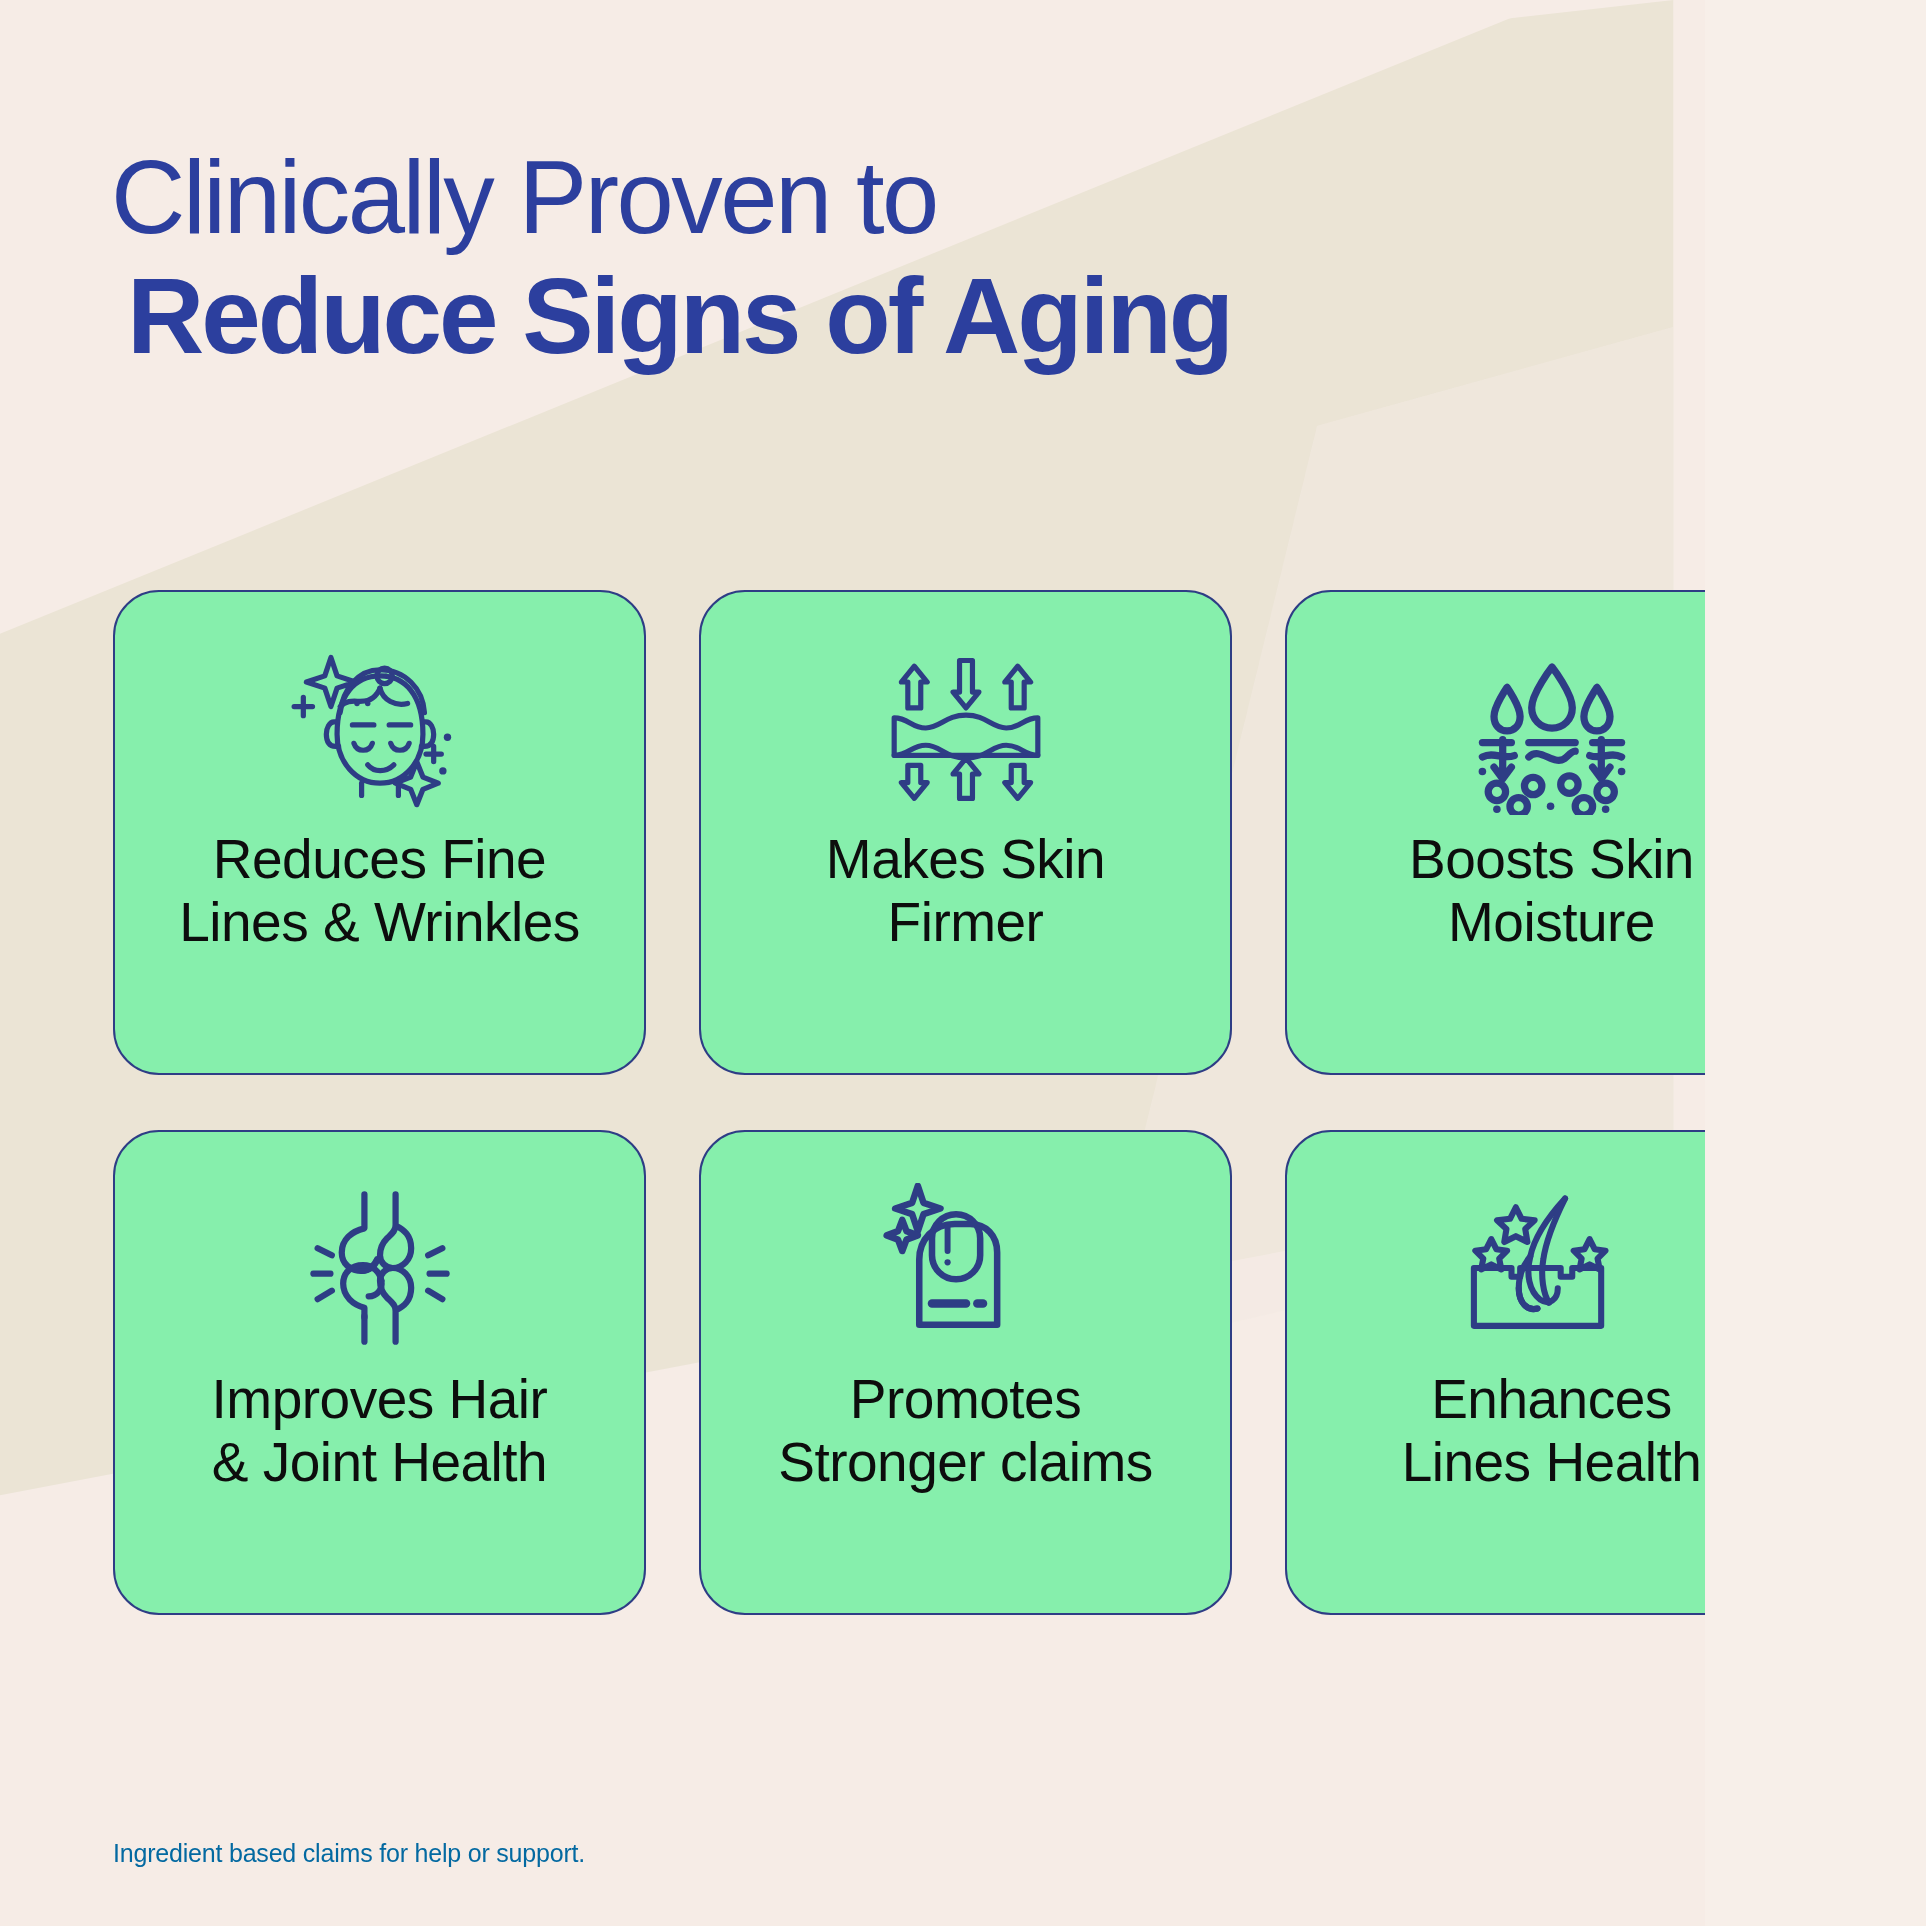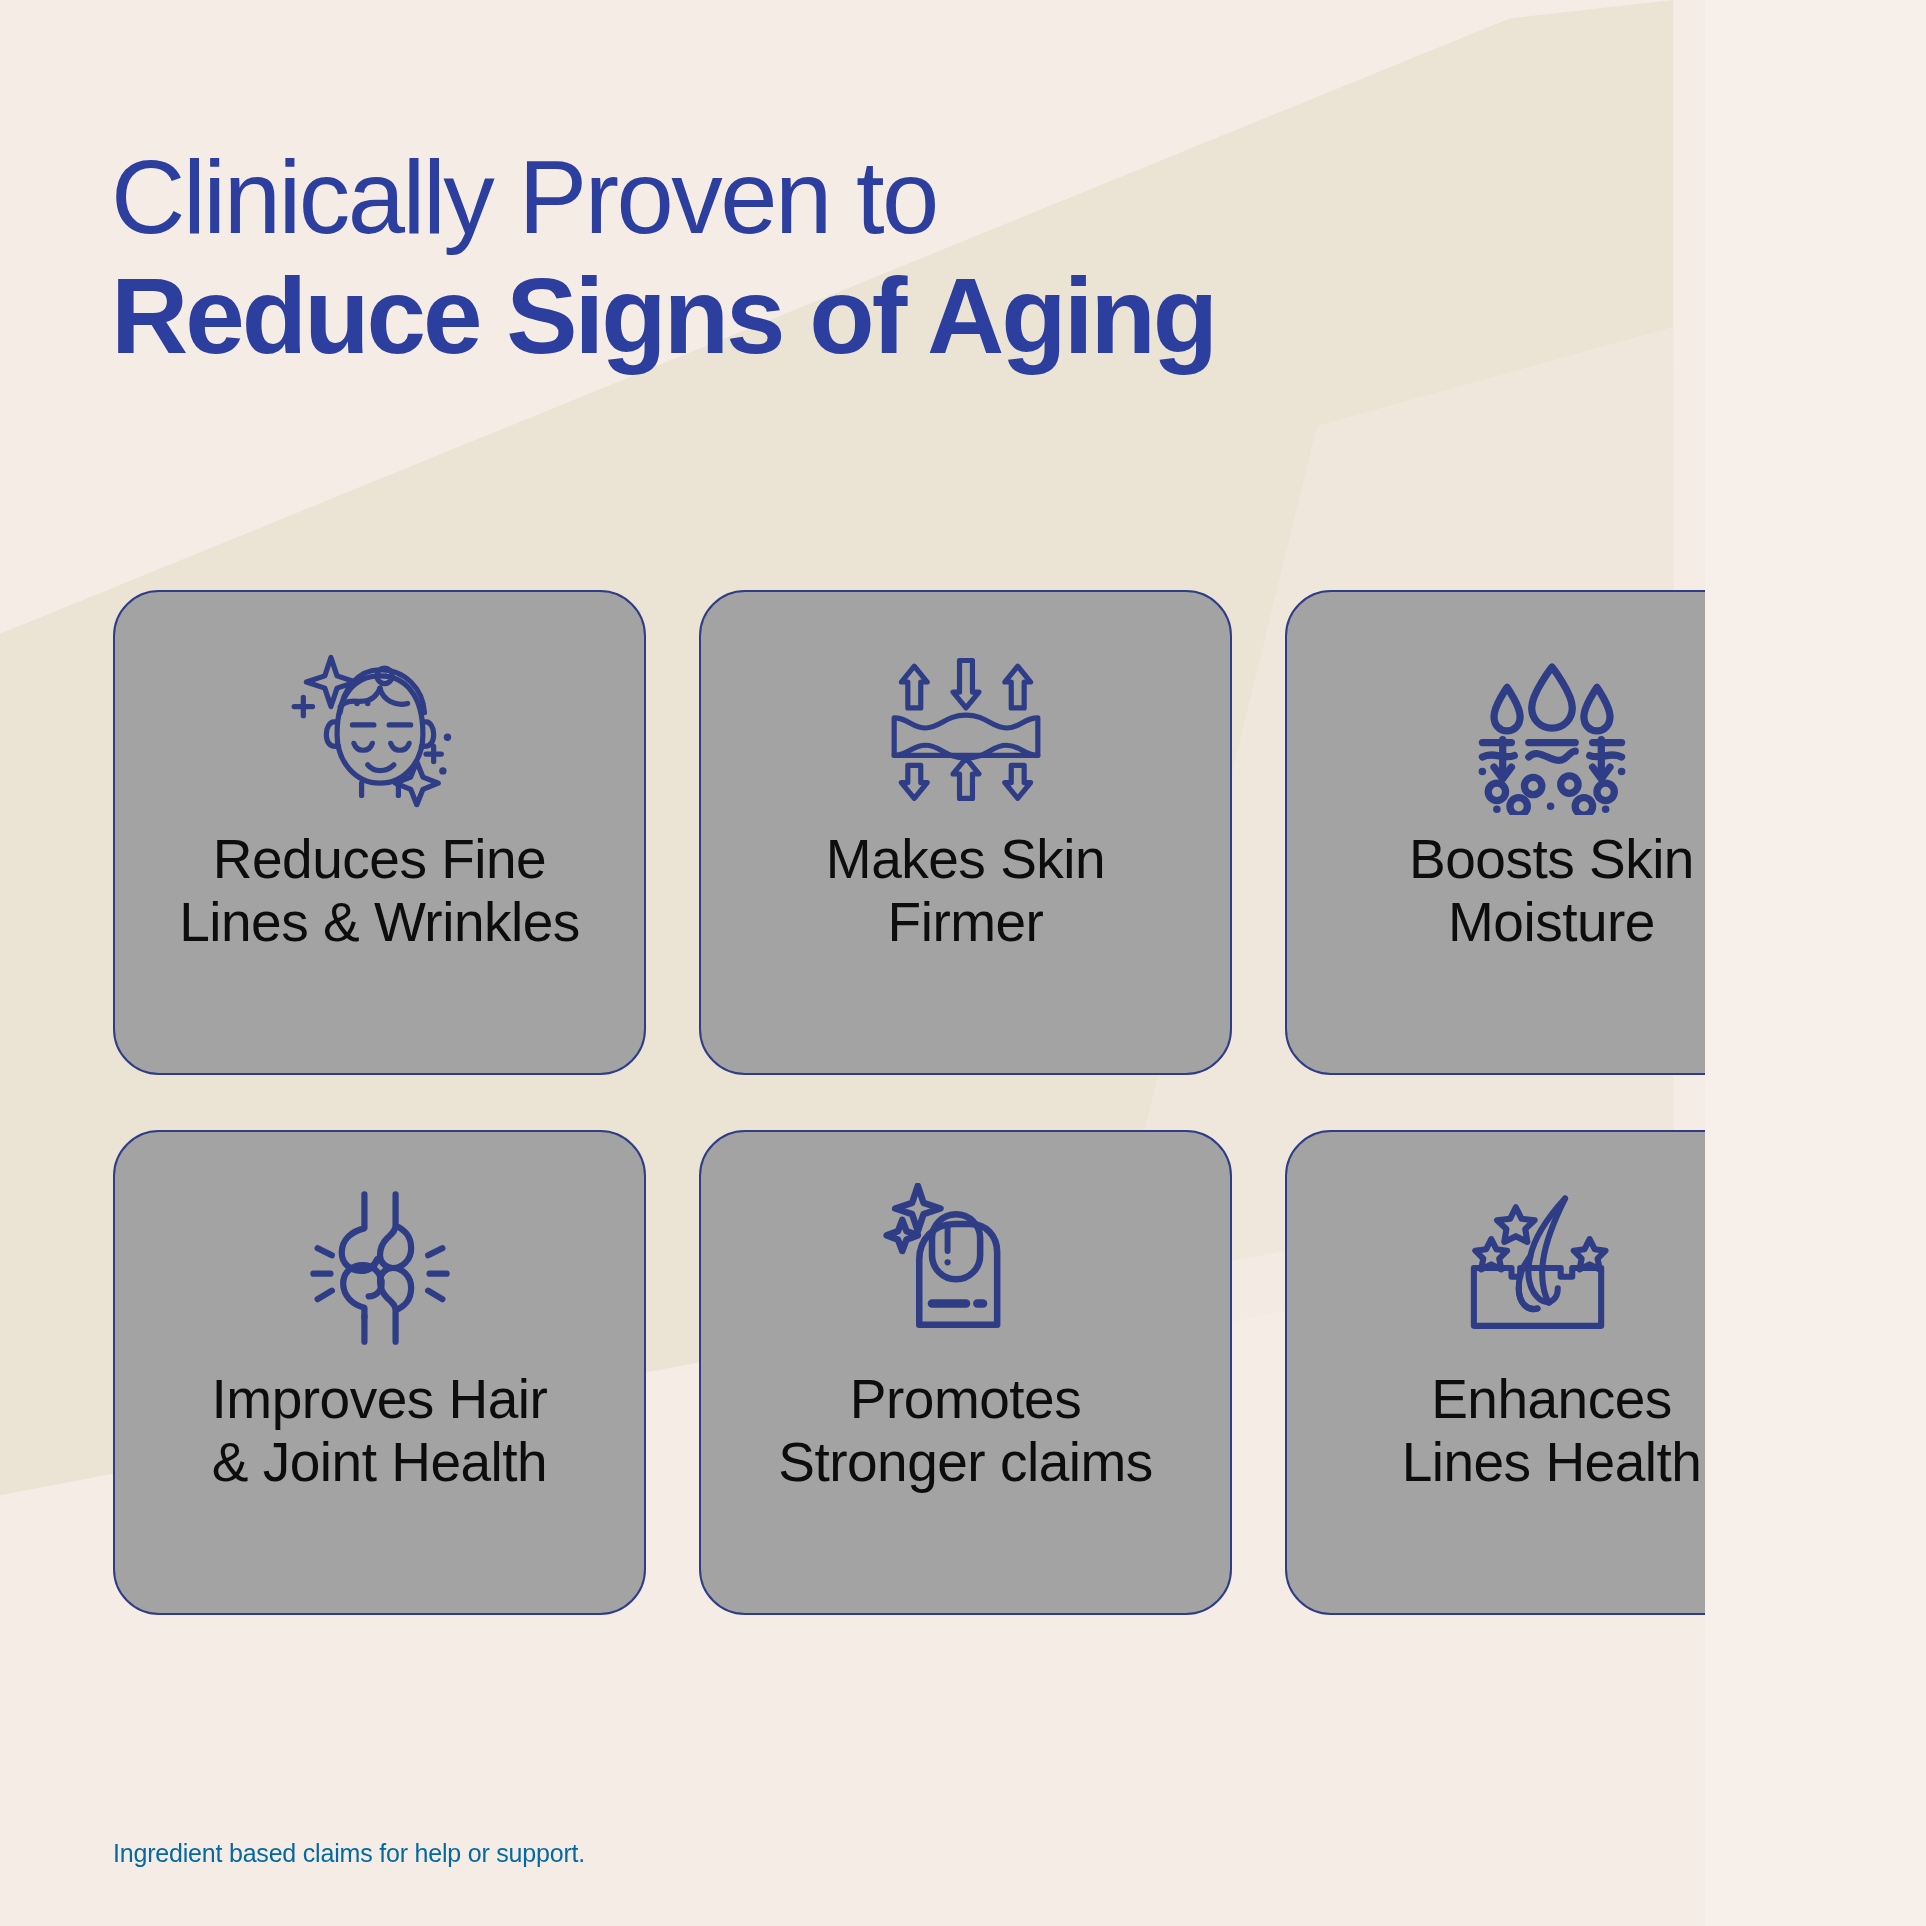--- a/index.html
+++ b/index.html
@@ -46,38 +46,39 @@
   }
   .title-line-1 {
     font-size: 103px;
     font-weight: 500;
   }
   .title-line-2 {
     font-size: 107px;
     font-weight: 800;
     margin-top: -6px;
     letter-spacing: -3px;
+    margin-left: 16px;
   }
 
   
   .grid {
     position: absolute;
     left: 113px;
     top: 590px;
     width: 1705px;
     display: grid;
     grid-template-columns: repeat(3, 533px);
     grid-template-rows: repeat(2, 485px);
     column-gap: 53px;
     row-gap: 55px;
     z-index: 3;
   }
 
   .card {
-    background: #a3a3a3;
+    background: #86efac;
     border: 2px solid #2e3d85;
     border-radius: 46px;
     display: flex;
     flex-direction: column;
     align-items: center;
     justify-content: flex-start;
     box-sizing: border-box;
     padding-top: 42px;
   }
 

